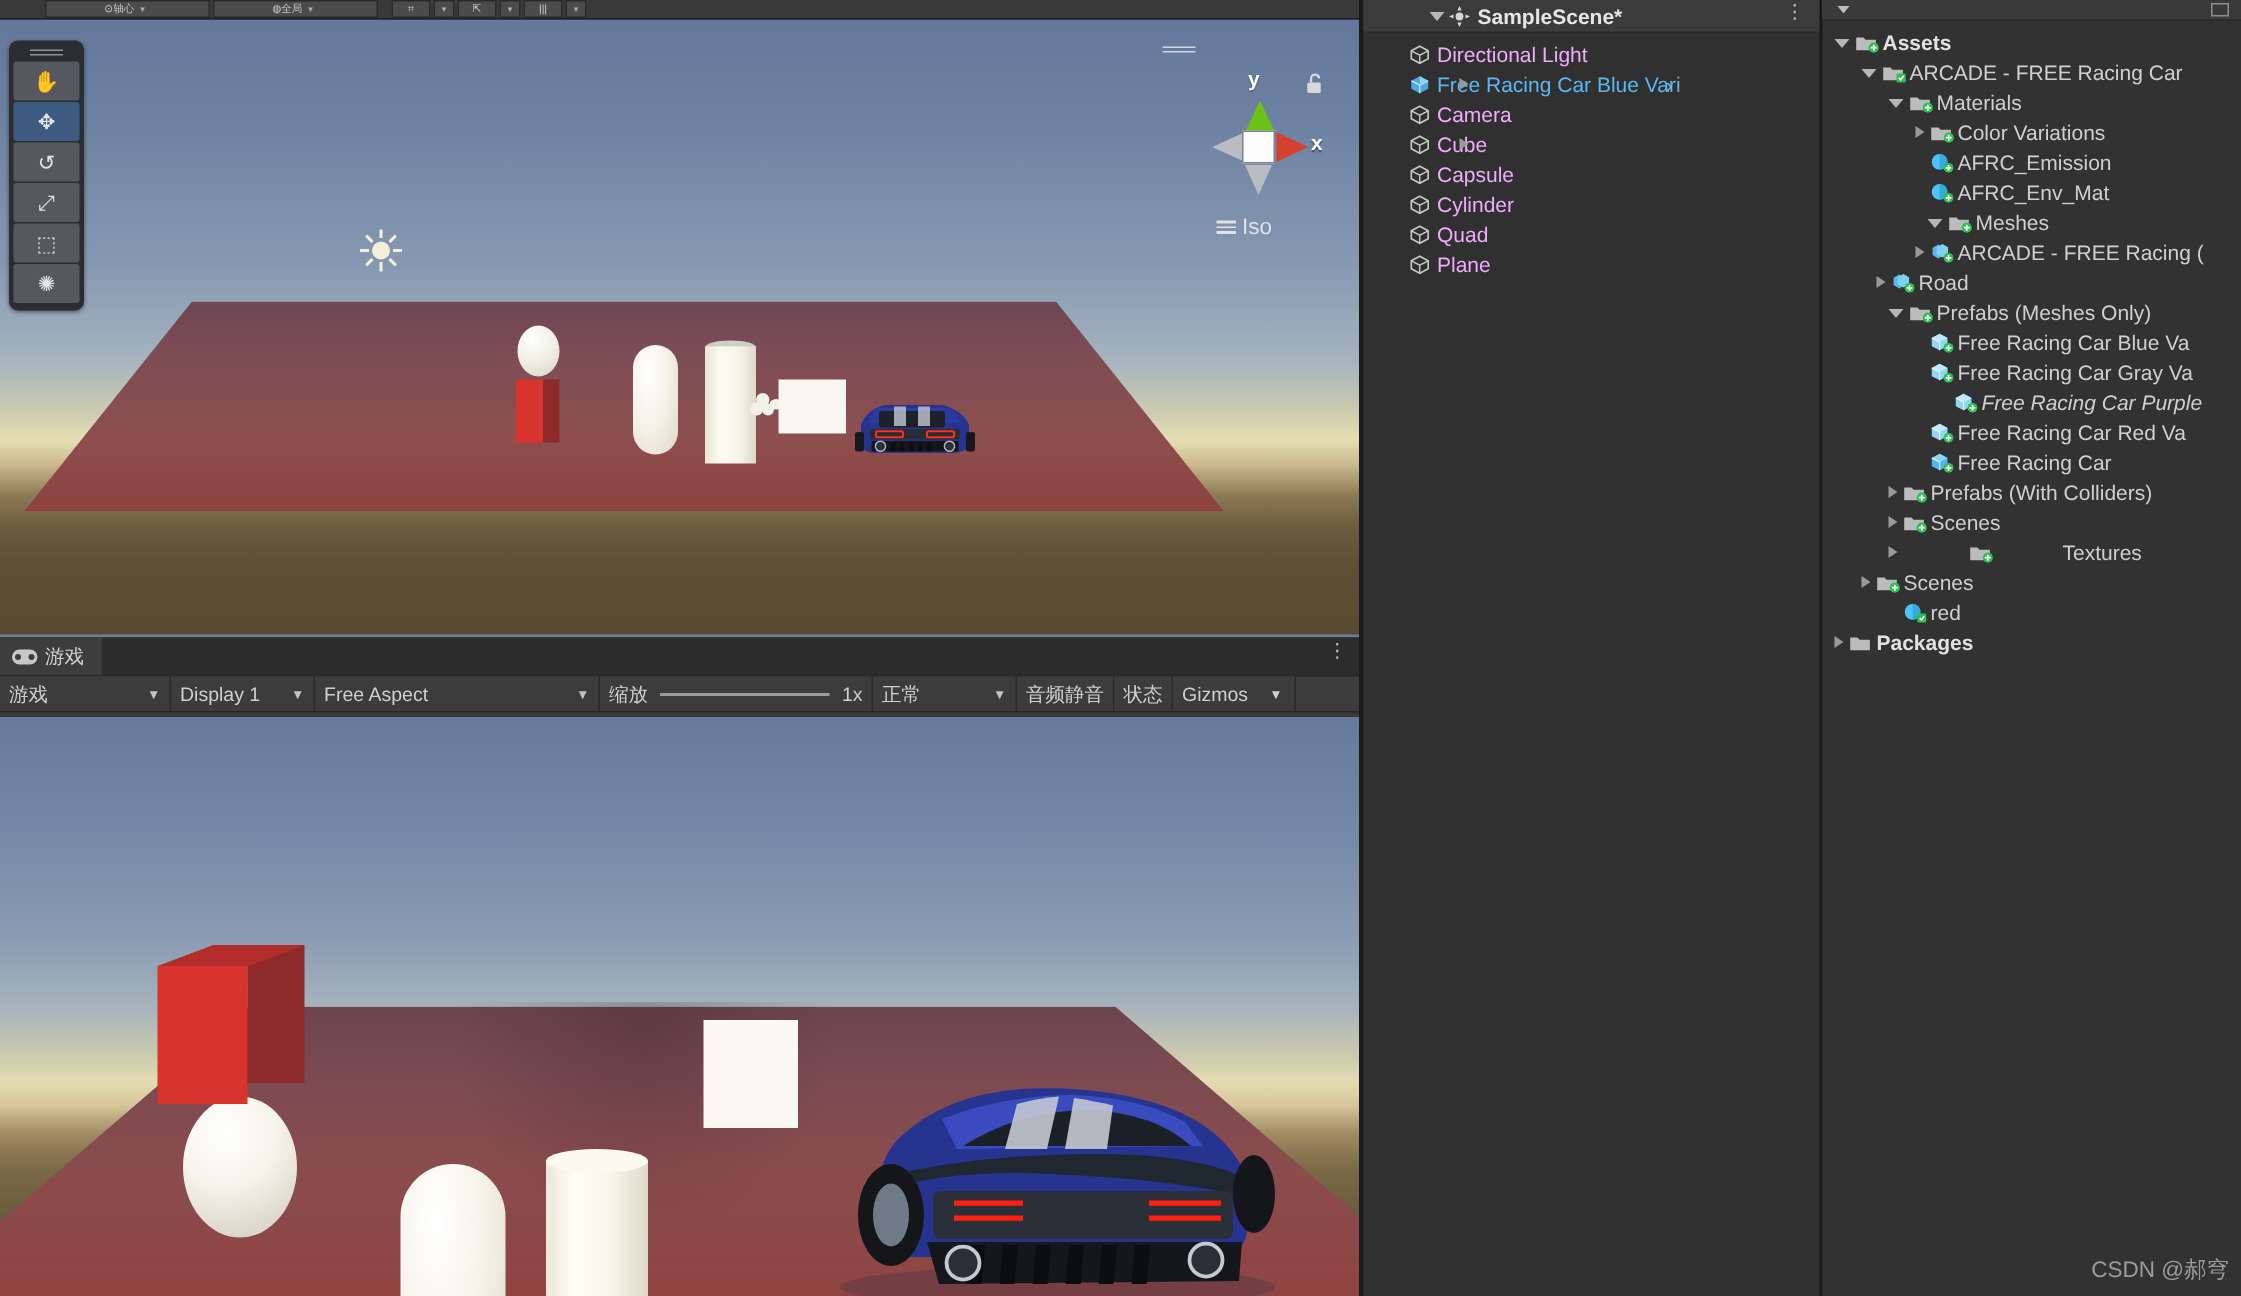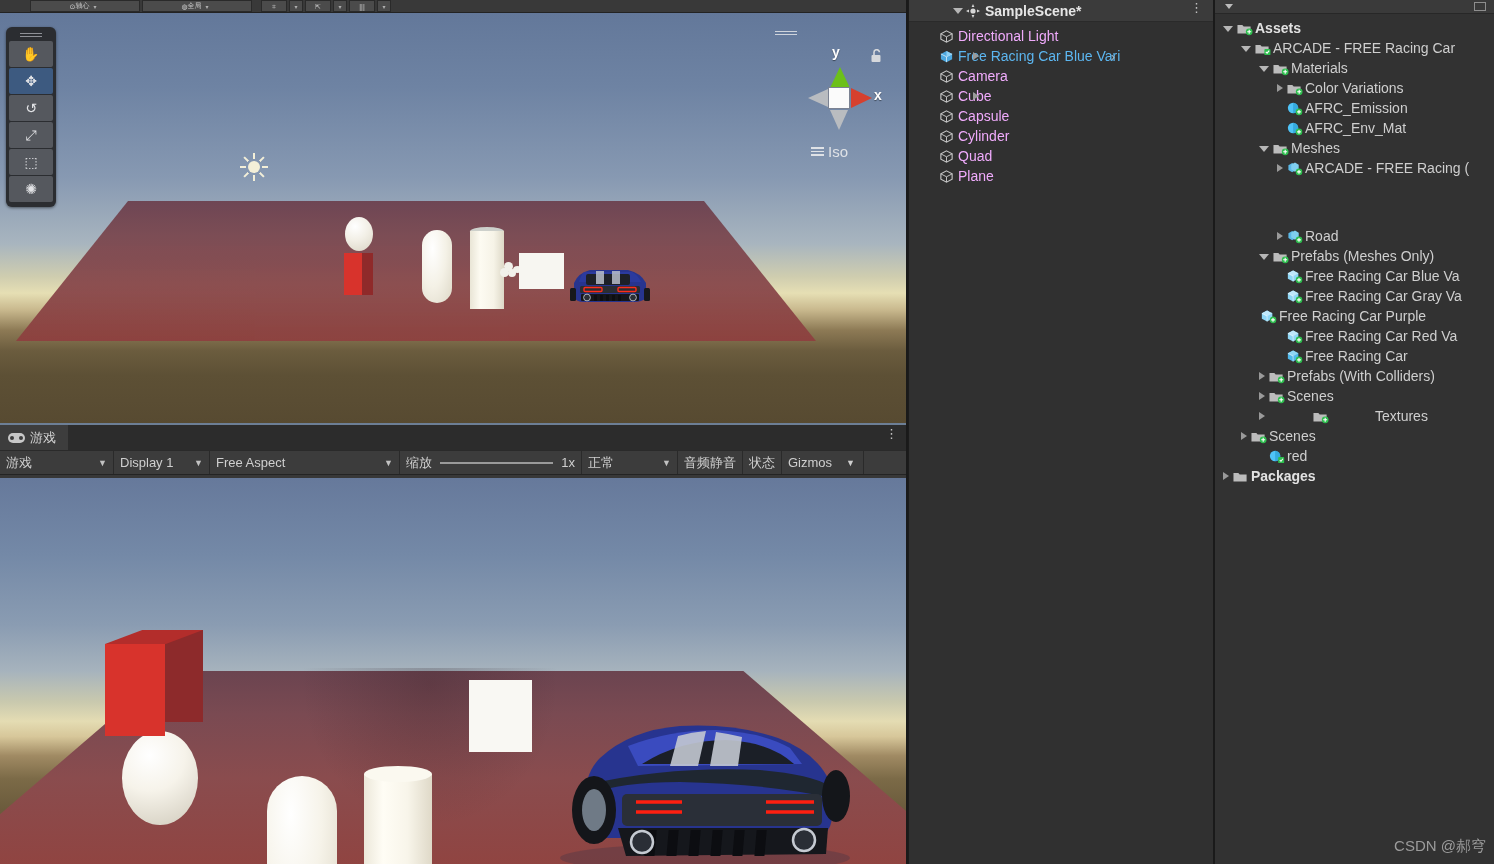--- a/index.html
+++ b/index.html
@@ -600,40 +600,40 @@
         <div class="pj-row" style="padding-left: 62px;">
           <span class="pj-arrow none"></span>
           <span class="pj-ico"><svg width="17" height="15" viewBox="0 0 17 16">
               <circle cx="7" cy="7.4" r="5.6" fill="#4fc3f7"></circle>
               <path d="M7 1.8 A5.6 5.6 0 0 1 7 13 Z" fill="#2196c9" opacity=".55"></path>
               <circle cx="13.3" cy="11.6" r="3.5" fill="#2fbf4f"></circle>
               <path d="M13.3 9.6 V13.6 M11.3 11.6 H15.3" stroke="#fff" stroke-width="1.2"></path>
             </svg></span>
           <span>AFRC_Env_Mat</span>
         </div>
-        <div class="pj-row" style="padding-left: 44px;">
+        <div class="pj-row" style="padding-left: 44px; margin-left: 26px;">
           <span class="pj-arrow d"></span>
           <span class="pj-ico"><svg width="17" height="15" viewBox="0 0 17 16">
               <path d="M1 4.2 H6.2 L7.6 5.8 H15 V13.4 H1 Z" fill="#bcbcbc"></path>
               <circle cx="13.5" cy="11.5" r="3.6" fill="#2fbf4f"></circle>
               <path d="M13.5 9.4 V13.6 M11.4 11.5 H15.6" stroke="#fff" stroke-width="1.2"></path>
             </svg></span>
           <span>Meshes</span>
         </div>
         <div class="pj-row" style="padding-left: 62px;">
           <span class="pj-arrow r"></span>
           <span class="pj-ico"><svg width="17" height="15" viewBox="0 0 17 16">
               <path d="M2 4.5 L6 2.2 L10 4.5 V9.6 L6 12 L2 9.6 Z" fill="#5bb9e8"></path>
               <path d="M5 4 L9 1.7 L13 4 V9 L9 11.4 L5 9 Z" fill="#7fcff0"></path>
               <circle cx="13.3" cy="11.6" r="3.5" fill="#2fbf4f"></circle>
               <path d="M13.3 9.6 V13.6 M11.3 11.6 H15.3" stroke="#fff" stroke-width="1.2"></path>
             </svg></span>
           <span>ARCADE - FREE Racing (</span>
         </div>
-        <div class="pj-row" style="padding-left: 62px; margin-top: 48px;">
+        <div class="pj-row" style="padding-left: 36px;">
           <span class="pj-arrow r"></span>
           <span class="pj-ico"><svg width="17" height="15" viewBox="0 0 17 16">
               <path d="M2 4.5 L6 2.2 L10 4.5 V9.6 L6 12 L2 9.6 Z" fill="#5bb9e8"></path>
               <path d="M5 4 L9 1.7 L13 4 V9 L9 11.4 L5 9 Z" fill="#7fcff0"></path>
               <circle cx="13.3" cy="11.6" r="3.5" fill="#2fbf4f"></circle>
               <path d="M13.3 9.6 V13.6 M11.3 11.6 H15.3" stroke="#fff" stroke-width="1.2"></path>
             </svg></span>
           <span>Road</span>
         </div>
         <div class="pj-row" style="padding-left: 44px;">
@@ -660,21 +660,21 @@
           <span class="pj-arrow none"></span>
           <span class="pj-ico"><svg width="17" height="15" viewBox="0 0 17 16">
               <path d="M7 1.6 L12.6 4.6 V10.4 L7 13.4 L1.4 10.4 V4.6 Z" fill="#8fd6f5"></path>
               <path d="M7 1.6 L12.6 4.6 L7 7.6 L1.4 4.6 Z" fill="#bfe8fb"></path>
               <path d="M1.4 4.6 L7 7.6 V13.4" stroke="#ffffff" stroke-width=".8" fill="none" opacity=".7"></path>
               <circle cx="13.3" cy="11.6" r="3.5" fill="#2fbf4f"></circle>
               <path d="M13.3 9.6 V13.6 M11.3 11.6 H15.3" stroke="#fff" stroke-width="1.2"></path>
             </svg></span>
           <span>Free Racing Car Gray Va</span>
         </div>
-        <div class="pj-row" style="padding-left: 36px;">
+        <div class="pj-row" style="padding-left: 78px; font-style: italic;">
           <span class="pj-arrow none"></span>
           <span class="pj-ico"><svg width="17" height="15" viewBox="0 0 17 16">
               <path d="M7 1.6 L12.6 4.6 V10.4 L7 13.4 L1.4 10.4 V4.6 Z" fill="#8fd6f5"></path>
               <path d="M7 1.6 L12.6 4.6 L7 7.6 L1.4 4.6 Z" fill="#bfe8fb"></path>
               <path d="M1.4 4.6 L7 7.6 V13.4" stroke="#ffffff" stroke-width=".8" fill="none" opacity=".7"></path>
               <circle cx="13.3" cy="11.6" r="3.5" fill="#2fbf4f"></circle>
               <path d="M13.3 9.6 V13.6 M11.3 11.6 H15.3" stroke="#fff" stroke-width="1.2"></path>
             </svg></span>
           <span>Free Racing Car Purple </span>
         </div>

